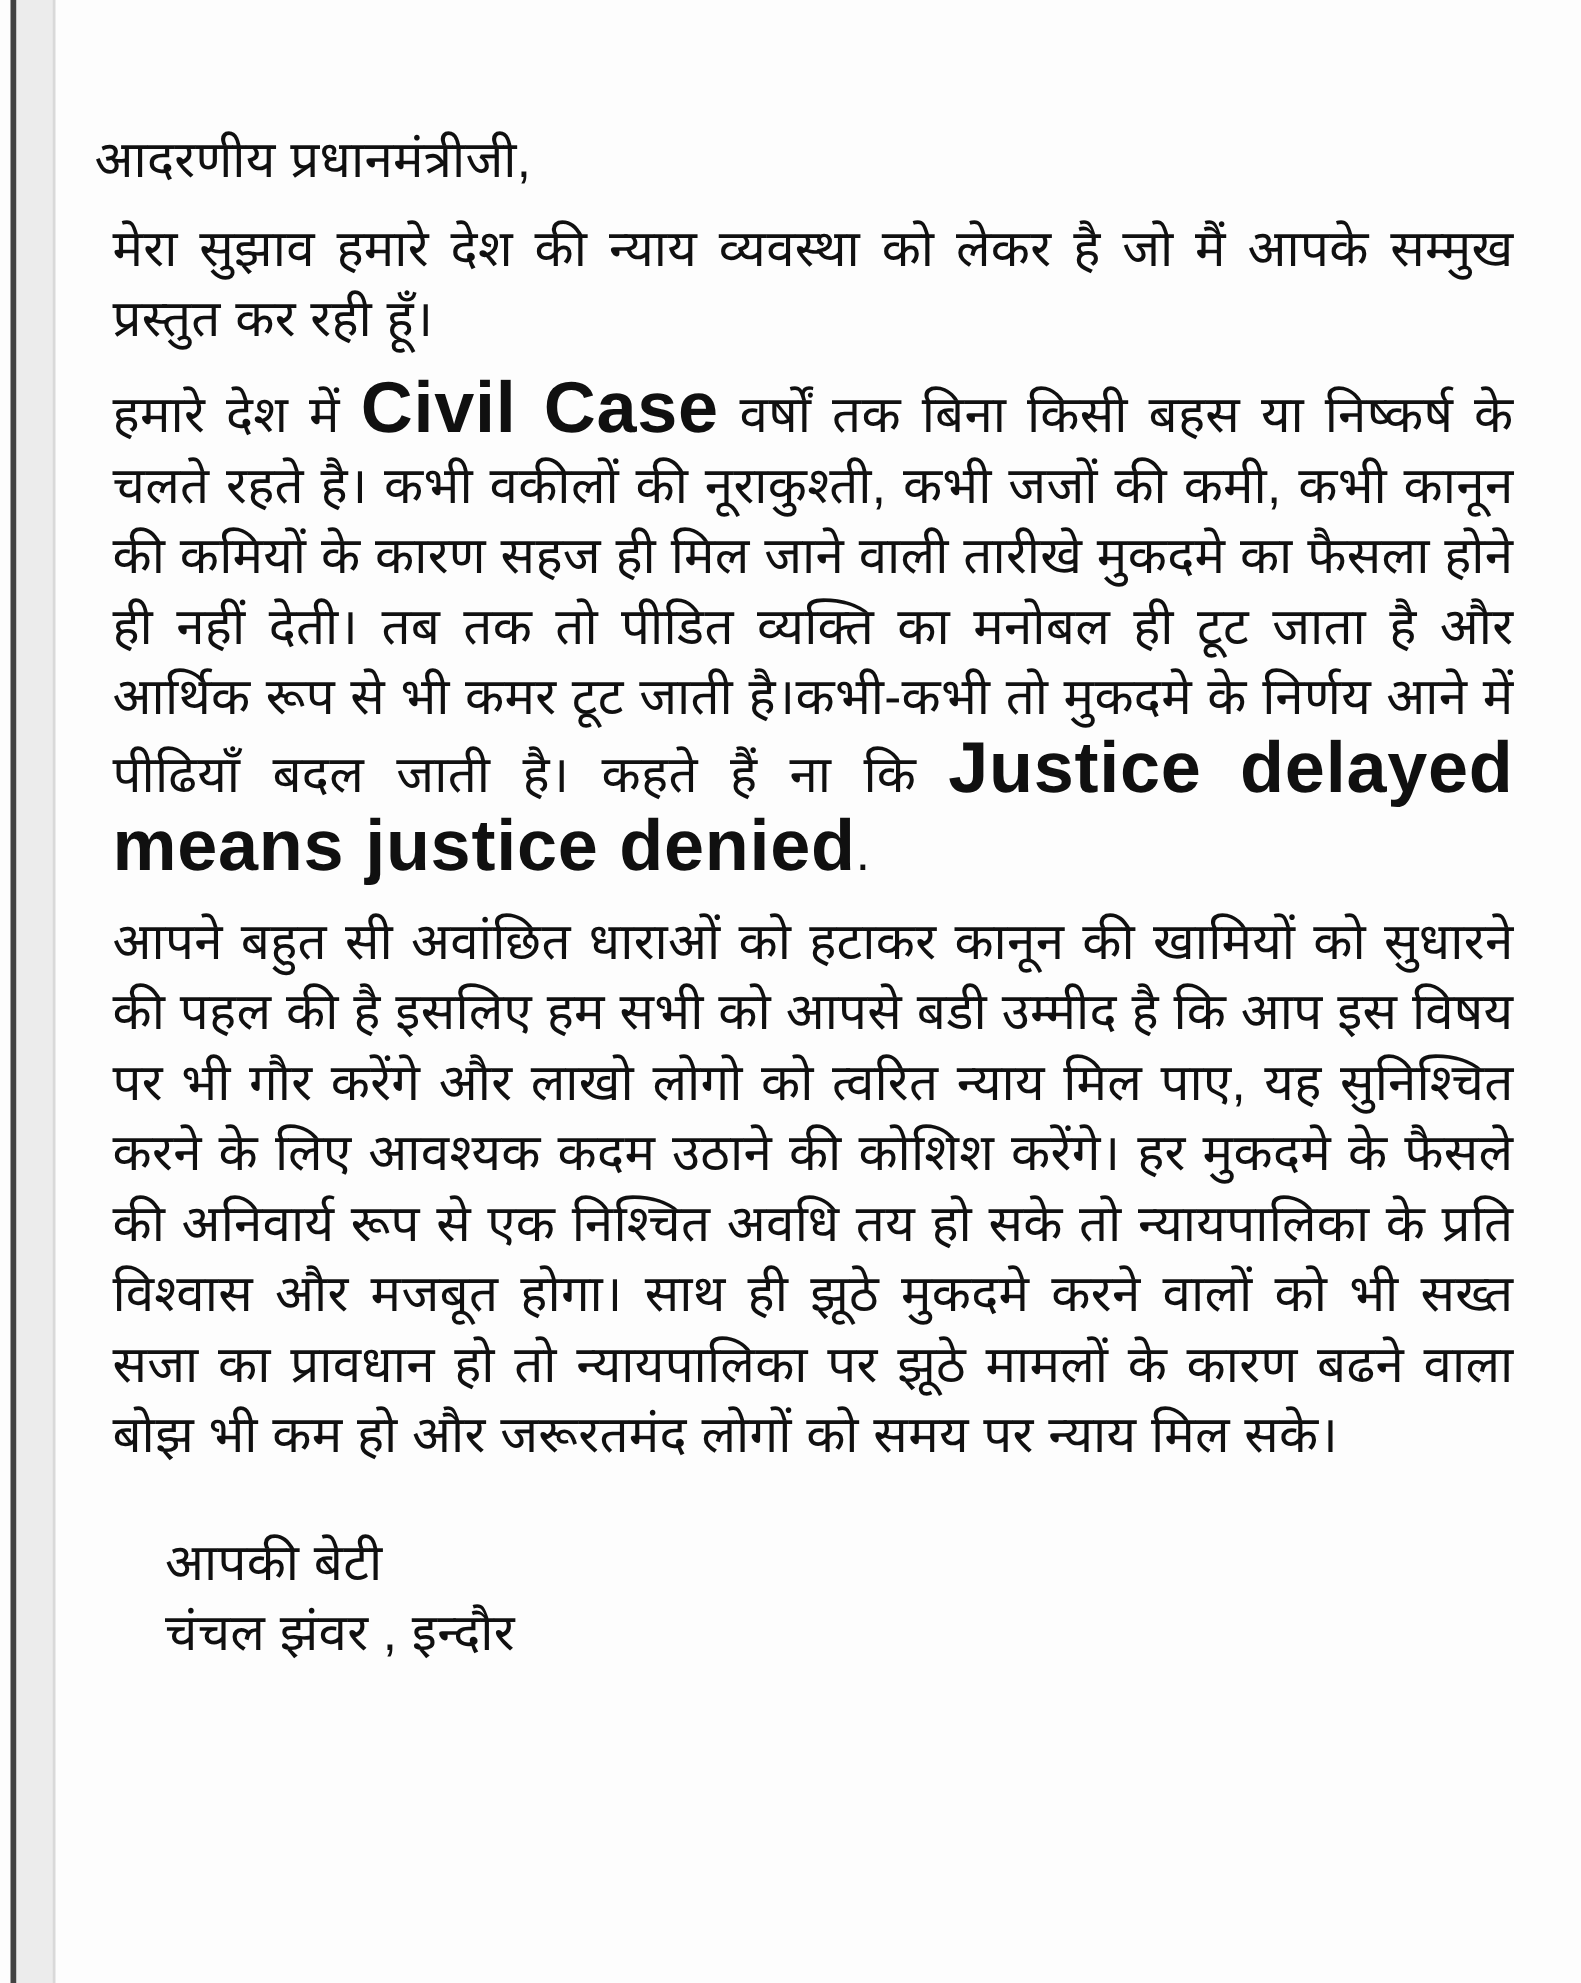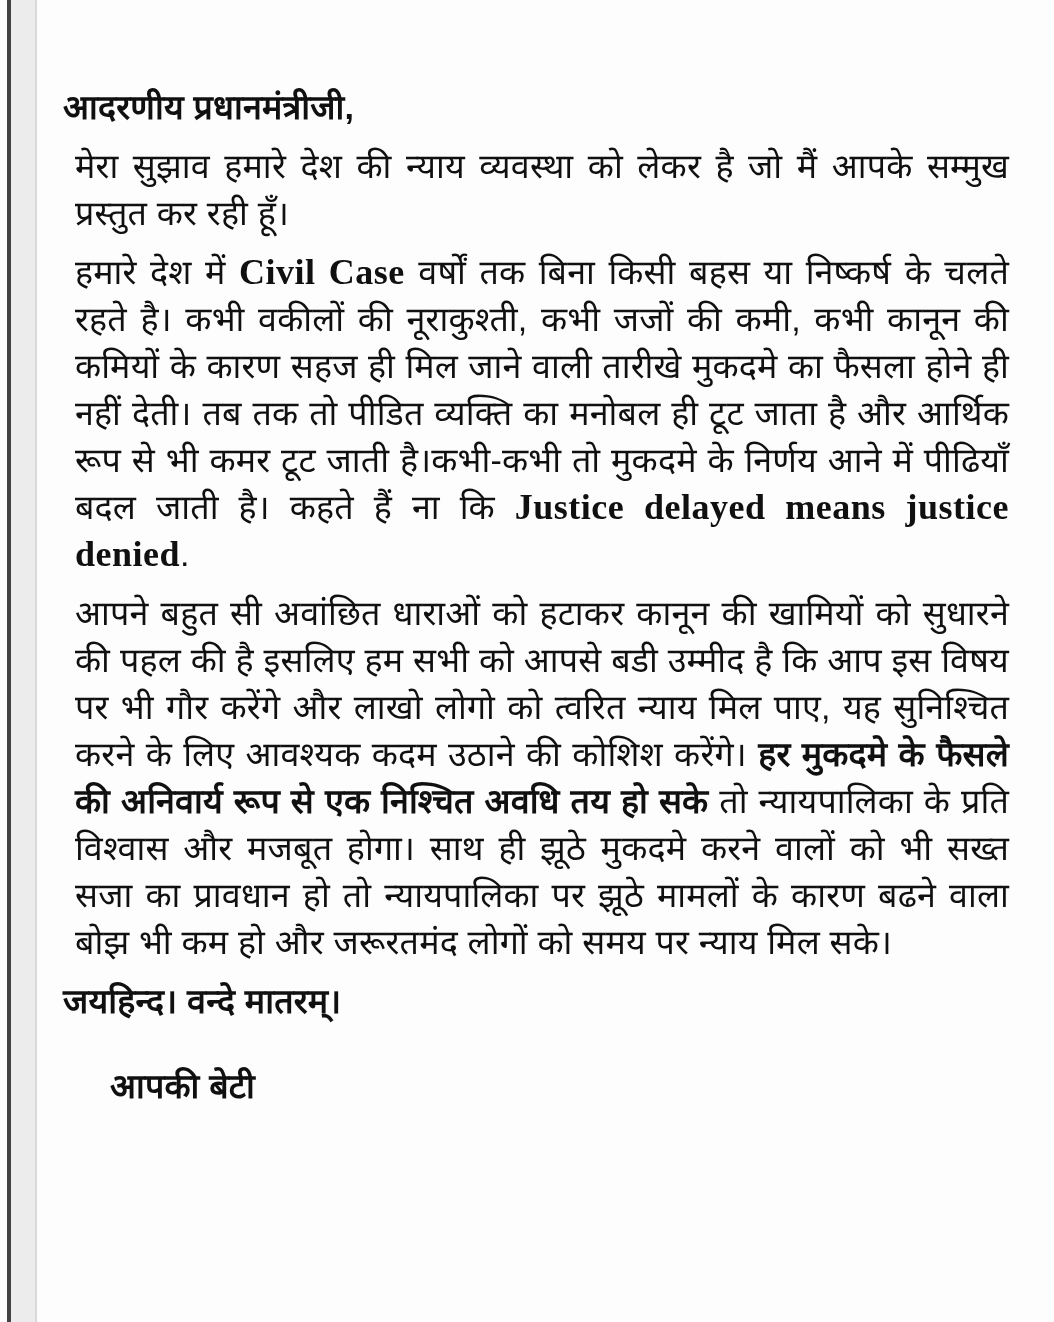--- a/index.html
+++ b/index.html
@@ -30,45 +30,45 @@
     left: 63px;
     top: 84px;
     width: 958px;
     font-size: 34px;
     line-height: 47px;
     text-align: justify;
     letter-spacing: 0.2px;
   }
   .para { margin: 12px; }
   .line { margin: 0; }
-  .bold { font-weight: 700; }
+  .bold { font-weight: 400; }
   .en {
     font-weight: 700;
-    font-size: 36px;
+    font-size: 48px;
     letter-spacing: 0.5px;
-    font-family: Liberation Serif, serif;
+    font-family: Liberation Sans, sans-serif;
   }
   .signature { margin-top: 38px; margin-left: 47px; }
 </style>
 </head>
 <body>
 
 <div class="edge-dark"></div>
 <div class="edge-gutter"></div>
 <div class="edge-faint"></div>
 
 <div class="letter">
 
   <div class="line bold">आदरणीय प्रधानमंत्रीजी,</div>
 
   <p class="para"><span>मेरा सुझाव हमारे देश की न्याय व्यवस्था को लेकर है जो मैं आपके सम्मुख प्रस्तुत कर रही हूँ।</span></p>
 
   <p class="para"><span>हमारे देश में </span><span class="en">Civil Case</span><span> वर्षों तक बिना किसी बहस या निष्कर्ष के चलते रहते है। कभी वकीलों की नूराकुश्ती, कभी जजों की कमी, कभी कानून की कमियों के कारण सहज ही मिल जाने वाली तारीखे मुकदमे का फैसला होने ही नहीं देती। तब तक तो पीडित व्यक्ति का मनोबल ही टूट जाता है और आर्थिक रूप से भी कमर टूट जाती है।कभी-कभी तो मुकदमे के निर्णय आने में पीढियाँ बदल जाती है। कहते हैं ना कि </span><span class="en">Justice delayed means justice denied</span><span>.</span></p>
 
   <p class="para"><span>आपने बहुत सी अवांछित धाराओं को हटाकर कानून की खामियों को सुधारने की पहल की है इसलिए हम सभी को आपसे बडी उम्मीद है कि आप इस विषय पर भी गौर करेंगे और लाखो लोगो को त्वरित न्याय मिल पाए, यह सुनिश्चित करने के लिए आवश्यक कदम उठाने की कोशिश करेंगे। </span><span class="bold">हर मुकदमे के फैसले की अनिवार्य रूप से एक निश्चित अवधि तय हो सके</span><span> तो न्यायपालिका के प्रति विश्वास और मजबूत होगा। साथ ही झूठे मुकदमे करने वालों को भी सख्त सजा का प्रावधान हो तो न्यायपालिका पर झूठे मामलों के कारण बढने वाला बोझ भी कम हो और जरूरतमंद लोगों को समय पर न्याय मिल सके।</span></p>
 
-  <div class="line bold">जयहिन्द। वन्दे मातरम्।</div>
 
   <div class="signature">
     <div class="line bold">आपकी बेटी</div>
+    <div class="line bold">चंचल झंवर , इन्दौर</div>
   </div>
 
 </div>
 
 </body></html>

